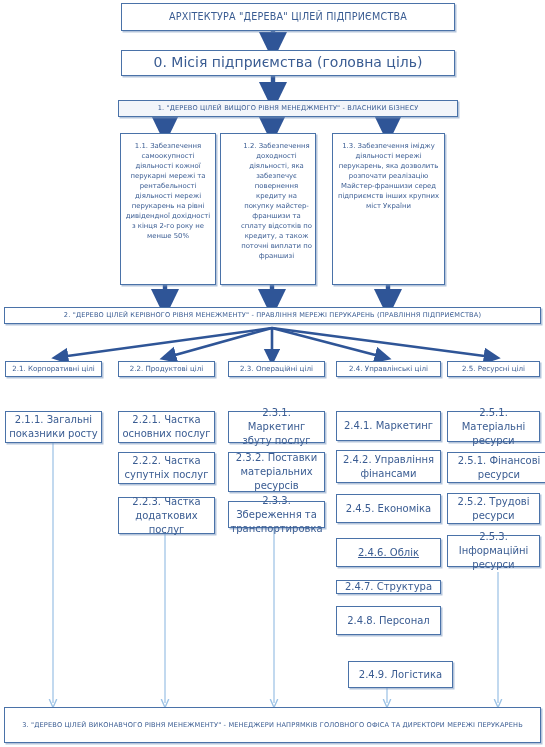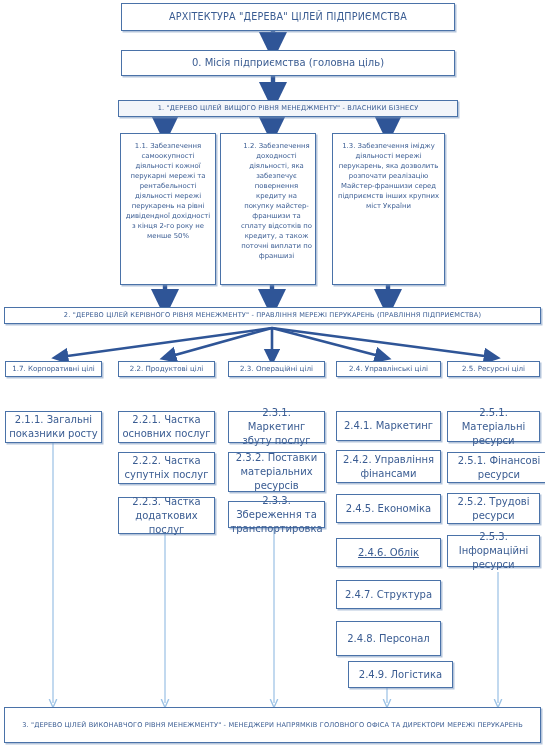--- a/index.html
+++ b/index.html
@@ -18,21 +18,21 @@
     display:flex;align-items:center;justify-content:center;
     text-align:center;
     color:#3A5C92;
     line-height:1.22;
     padding:2px 3px;
     z-index:2;
   }
   .shadowbox{ box-shadow:1.5px 1.5px 0 rgba(120,150,190,.55); }
 
   .title-box{font-size:9.6px;letter-spacing:.2px;}
-  .mission-box{font-size:10px;justify-content:center;}
+  .mission-box{font-size:14px;justify-content:center;}
   .bar-l1{font-size:6.6px;letter-spacing:.15px;background:#F2F5FA;}
   .bar-l2{font-size:6.6px;letter-spacing:.15px;background:#FFFFFF;border:1.6px solid #4A72A8;}
   .bar-l3{font-size:6.6px;letter-spacing:.15px;background:#FFFFFF;border:1.6px solid #4A72A8;line-height:1.6;}
 
   .tier1-box{font-size:6.9px;line-height:1.45;align-items:flex-start;padding-top:7px;}
   .tier1-box span{display:block;width:100%;}
 
   .colhead{font-size:7.1px;}
   .cell{font-size:10px;line-height:1.4;text-align:center;}
 </style>
@@ -96,21 +96,21 @@
   </div>
   <div class="box tier1-box shadowbox" style="left:332px;top:133px;width:113px;height:152px;justify-content:center;">
     <span>1.3. Забезпечення іміджу діяльності мережі перукарень, яка дозволить розпочати реалізацію Майстер-франшизи серед підприємств інших крупних міст України</span>
   </div>
 
   <div class="box bar-l2 shadowbox" style="left:4px;top:307px;width:537px;height:17px;">
     <span>2. "ДЕРЕВО ЦІЛЕЙ КЕРІВНОГО РІВНЯ МЕНЕЖМЕНТУ" - ПРАВЛІННЯ МЕРЕЖІ ПЕРУКАРЕНЬ (ПРАВЛІННЯ ПІДПРИЄМСТВА)</span>
   </div>
 
   <div class="box colhead shadowbox" style="left:5px;top:361px;width:97px;height:16px;">
-    <span>1.7. Корпоративні цілі</span>
+    <span>2.1. Корпоративні цілі</span>
   </div>
   <div class="box cell shadowbox" style="left:5px;top:411px;width:97px;height:32px;">
     <span>2.1.1. Загальні показники росту</span>
   </div>
 
   <div class="box colhead shadowbox" style="left:118px;top:361px;width:97px;height:16px;">
     <span>2.2. Продуктові цілі</span>
   </div>
   <div class="box cell shadowbox" style="left:118px;top:411px;width:97px;height:32px;">
     <span>2.2.1. Частка основних послуг</span>
@@ -143,24 +143,24 @@
   </div>
   <div class="box cell shadowbox" style="left:336px;top:450px;width:105px;height:33px;">
     <span>2.4.2. Управління фінансами</span>
   </div>
   <div class="box cell shadowbox" style="left:336px;top:494px;width:105px;height:29px;">
     <span>2.4.5. Економіка</span>
   </div>
   <div class="box cell shadowbox" style="left:336px;top:538px;width:105px;height:29px;text-decoration:underline;">
     <span>2.4.6. Облік</span>
   </div>
-  <div class="box cell shadowbox" style="left:336px;top:580px;width:105px;height:29px;">
+  <div class="box cell shadowbox" style="left:336px;top:580px;width:105px;height:14px;">
     <span>2.4.7. Структура</span>
   </div>
-  <div class="box cell shadowbox" style="left:336px;top:621px;width:105px;height:35px;">
+  <div class="box cell shadowbox" style="left:336px;top:606px;width:105px;height:29px;">
     <span>2.4.8. Персонал</span>
   </div>
   <div class="box cell shadowbox" style="left:348px;top:661px;width:105px;height:27px;">
     <span>2.4.9. Логістика</span>
   </div>
 
   <div class="box colhead shadowbox" style="left:447px;top:361px;width:93px;height:16px;">
     <span>2.5. Ресурсні цілі</span>
   </div>
   <div class="box cell shadowbox" style="left:447px;top:411px;width:93px;height:31px;">

